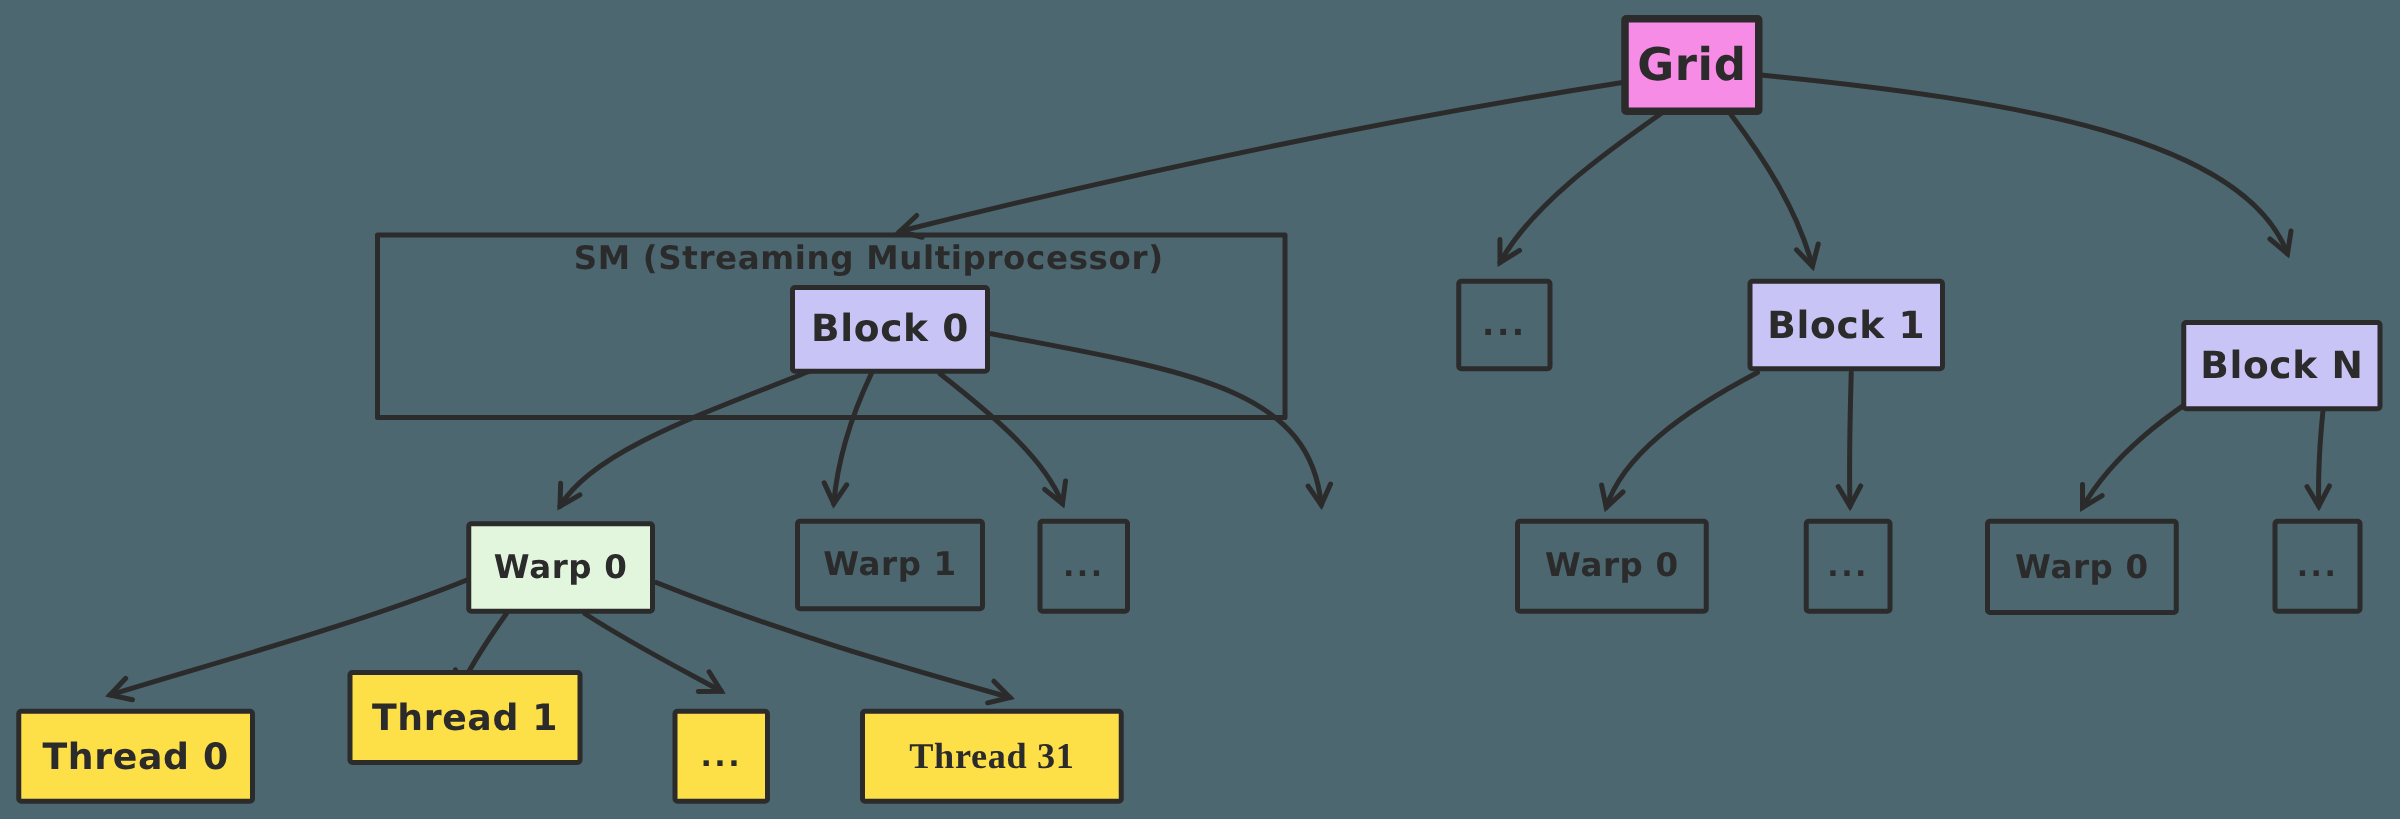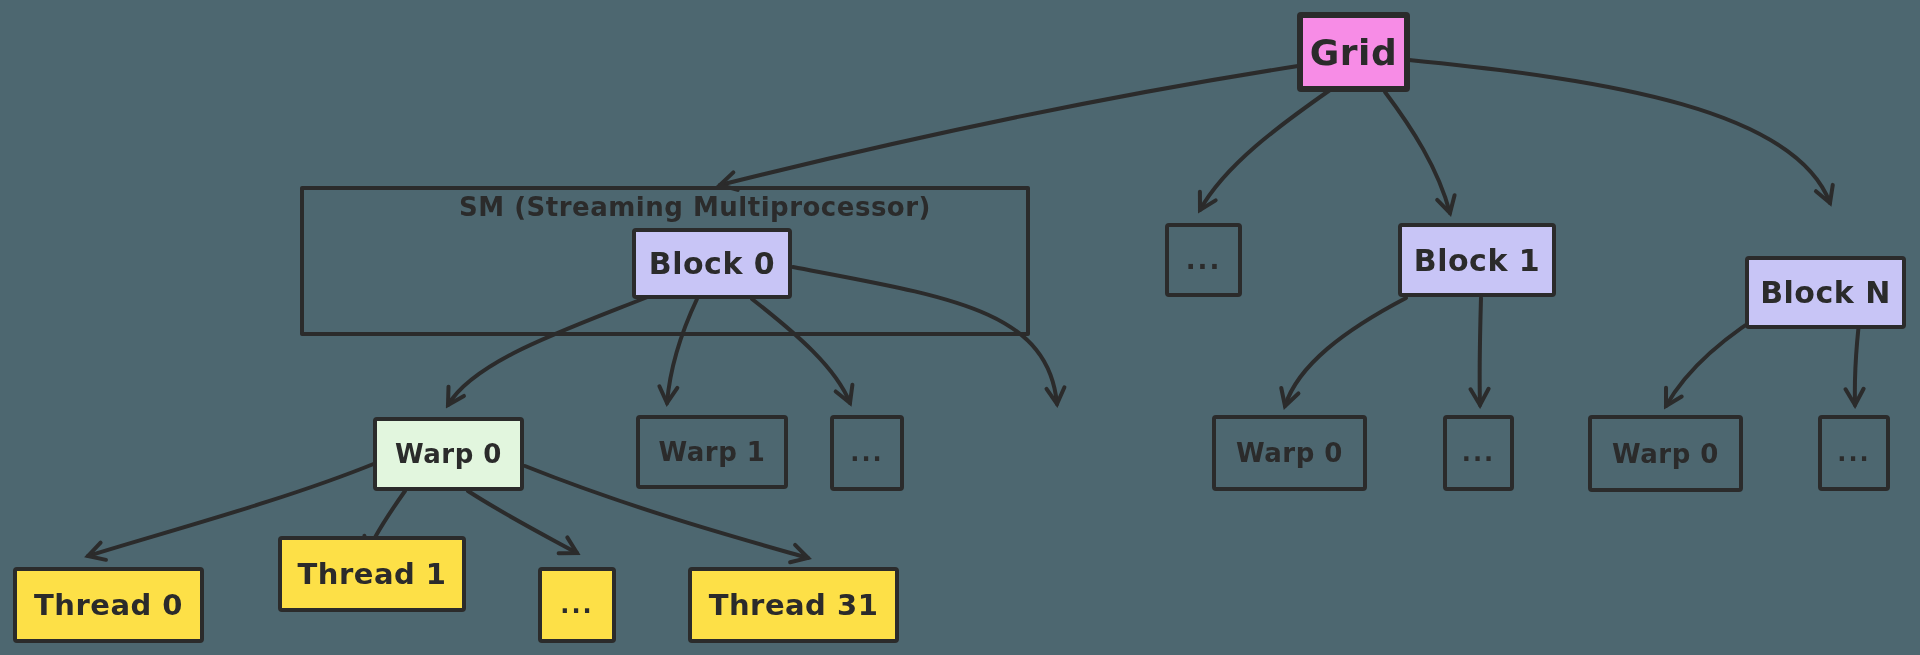--- a/index.html
+++ b/index.html
@@ -34,21 +34,21 @@
   .warp1{left:602px;top:415px;width:152px;height:74px;font-size:26px;margin-left:34px;}
   .dots-warps{left:830px;top:415px;width:74px;height:76px;font-size:24px;}
   .warpm{left:977px;top:415px;width:163px;height:76px;font-size:26px;}
   .w0b1{left:1212px;top:415px;width:155px;height:76px;font-size:26px;}
   .dots-b1{left:1443px;top:415px;width:71px;height:76px;font-size:24px;}
   .w0bn{left:1588px;top:415px;width:155px;height:77px;font-size:26px;}
   .dots-bn{left:1818px;top:415px;width:72px;height:76px;font-size:24px;}
   .thread0{left:13px;top:567px;width:191px;height:76px;font-size:29px;}
   .thread1{left:278px;top:536px;width:188px;height:76px;font-size:29px;}
   .dots-threads{left:538px;top:567px;width:78px;height:76px;font-size:24px;}
-  .thread31{left:688px;top:567px;width:211px;height:76px;font-size:29px;}
+  .thread31{left:688px;top:567px;width:211px;height:76px;font-size:29px;font-family:Liberation Serif, serif;}
   .dots{font-weight:700;letter-spacing:2px;}
 </style>
 </head>
 <body>
 
 <div class="stage">
 
   <svg class="arrows" viewBox="0 0 1920 655">
     <defs>
       <marker id="ah" viewBox="0 0 26 26" refX="22" refY="13" markerWidth="26" markerHeight="26" markerUnits="userSpaceOnUse" orient="auto">

